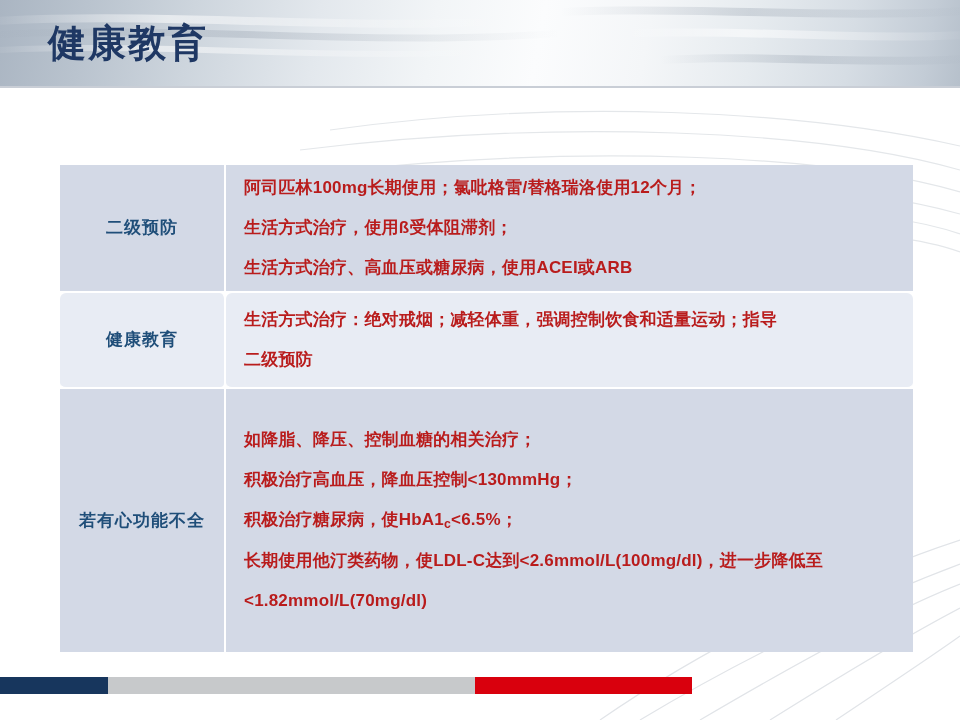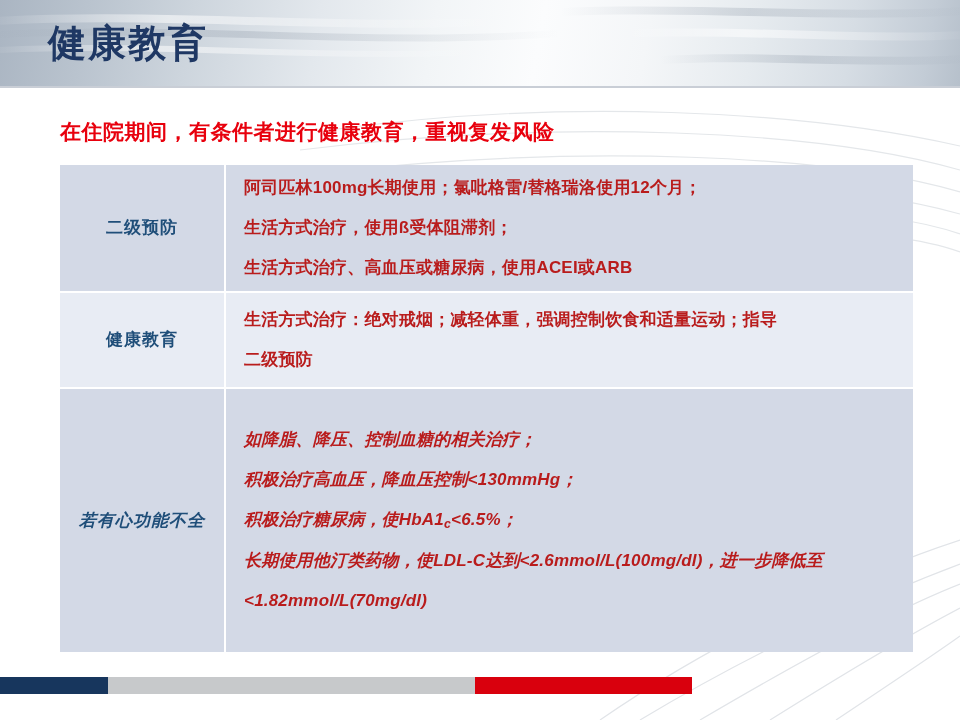--- a/index.html
+++ b/index.html
@@ -96,24 +96,24 @@
     border-spacing: 0;
     table-layout: fixed;
   }
   .tbl td {
     vertical-align: middle;
     padding: 6px;
     border-right: 2px solid #ffffff;
     border-bottom: 2px solid #ffffff;
   }
   .tbl td.last-col { border-right: none; }
-  .tbl tr.last-row td { border-bottom: none; font-style: italic; }
+  .tbl tr.last-row td { border-bottom: none; }
 
   .row-dark td { background: #d3d9e6; }
-  .row-light td { background: #e8ecf4; }
+  .row-light td { background: #e8ecf4; border-radius: 6px; }
 
   .col-label {
     width: 152px;
     text-align: center;
   }
   .label-text {
     font-size: 17px;
     font-weight: bold;
     color: #1f4e79;
     letter-spacing: 1px;
@@ -201,21 +201,20 @@
         <path d="M -20 48 C 150 38, 330 58, 500 48 L 500 54 C 330 64, 150 44, -20 54 Z" fill="url(#st1)"></path>
         <path d="M 560 8 C 700 2, 840 16, 980 6 L 980 14 C 840 24, 700 10, 560 16 Z" fill="url(#st2)"></path>
         <path d="M 620 30 C 740 24, 870 38, 980 30 L 980 38 C 870 46, 740 32, 620 38 Z" fill="url(#st1)"></path>
         <path d="M 660 56 C 770 50, 880 62, 980 54 L 980 62 C 880 70, 770 58, 660 64 Z" fill="url(#st2)"></path>
       </g>
     </svg>
     <div class="header-title">健康教育</div>
   </div>
   <div class="header-underline"></div>
 
-  <div class="subtitle">在住院期间，有条件者进行健康教育，重视复发风险</div>
 
   <table class="tbl">
     <tbody>
       <tr class="row-dark r1">
         <td class="col-label">
           <div class="label-text">二级预防</div>
         </td>
         <td class="col-body last-col">
           <div class="body-line">阿司匹林100mg长期使用；氯吡格雷/替格瑞洛使用12个月；</div>
           <div class="body-line">生活方式治疗，使用ß受体阻滞剂；</div>

